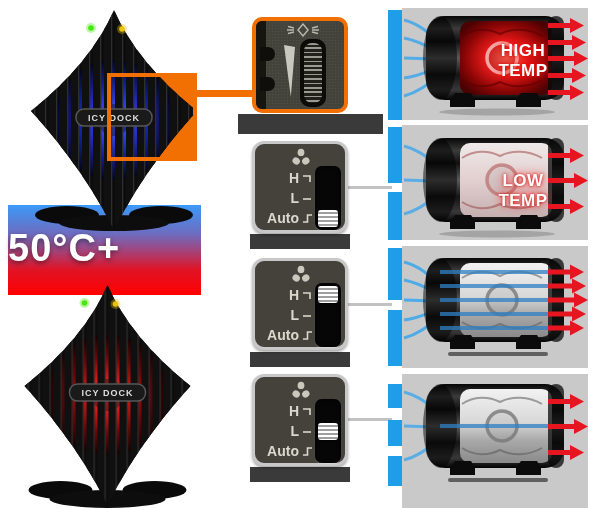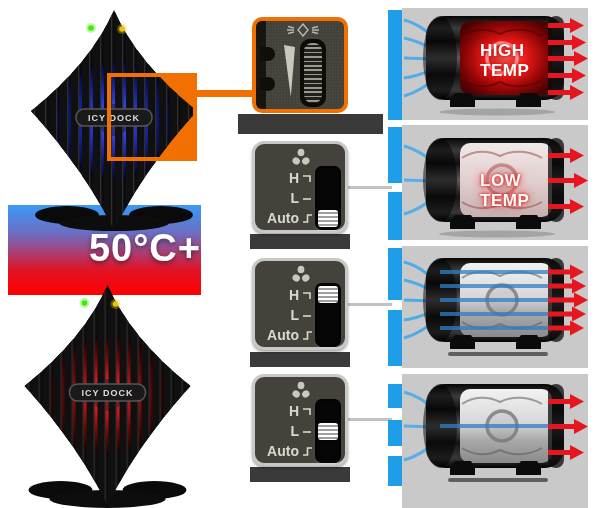--- a/index.html
+++ b/index.html
@@ -3,21 +3,21 @@
 <meta charset="utf-8">
 <style>
   html,body{margin:0;padding:0;}
   body{font-family:"Liberation Sans",sans-serif;background:#fff;}
   #stage{position:relative;width:600px;height:508px;overflow:hidden;background:#fff;}
   .abs{position:absolute;}
 
   
   .temp-band{left:8px;top:205px;width:193px;height:90px;z-index:1;
     background:linear-gradient(180deg,#3b9af8 0%,#6d6cc0 32%,#9b4a86 48%,#e01325 72%,#ff0000 100%);}
-  .temp-band .temp-text{position:absolute;left:0;top:22px;width:100%;text-align:right;
+  .temp-band .temp-text{position:absolute;left:0;top:22px;width:100%;text-align:left;
     font-size:38px;font-weight:bold;color:#fff;text-shadow:0 2px 5px rgba(0,0,0,.45);letter-spacing:1px;}
   .fan-svg{z-index:3;}
   .orange-fill{left:107px;top:73px;width:90px;height:88px;background:#f26f01;z-index:2;}
   .orange-box{left:107px;top:73px;width:90px;height:88px;border:4px solid #f26f01;box-sizing:border-box;z-index:4;}
   .orange-line{left:196px;top:90px;width:58px;height:7px;background:#f26f01;z-index:4;}
 
   
   .closeup-panel{left:252px;top:17px;width:96px;height:96px;box-sizing:border-box;
     border:4px solid #f26f01;border-radius:10px;background:#43423b;z-index:3;overflow:hidden;}
   .speckle{background-image:radial-gradient(rgba(255,255,255,.07) 1px,transparent 1px);background-size:3px 3px;}
@@ -42,21 +42,21 @@
   .switch-knob{position:absolute;left:3px;width:20px;height:17px;border-radius:3px;
     background:repeating-linear-gradient(180deg,#ffffff 0 2px,#9f9f9f 2px 4px);box-shadow:0 1px 2px rgba(0,0,0,.6);}
   .knob-top{top:3px;} .knob-mid{top:24px;} .knob-bottom{top:44px;}
 
   .connector{height:3px;background:#c2c2c2;z-index:1;}
 
   
   .hdd-panel{left:402px;width:186px;background:#c9c9c9;z-index:1;}
   .blue-bar{left:388px;width:14px;background:#1e9ee9;z-index:2;}
   .drive{position:absolute;left:0;width:186px;height:104px;}
-  .temp-label{position:absolute;left:78px;width:86px;text-align:left;font-size:17px;font-weight:bold;
+  .temp-label{position:absolute;left:78px;width:86px;text-align:center;font-size:17px;font-weight:bold;
     color:#fff;line-height:20px;text-shadow:0 0 9px #ff1a1a,0 0 3px #c00000;z-index:5;letter-spacing:.5px;}
 </style>
 </head>
 <body>
 
 <div id="stage">
 
   <svg width="0" height="0" style="position:absolute" aria-hidden="true">
     <defs>
       <radialGradient id="glowBlue" cx="50%" cy="50%" r="50%">

